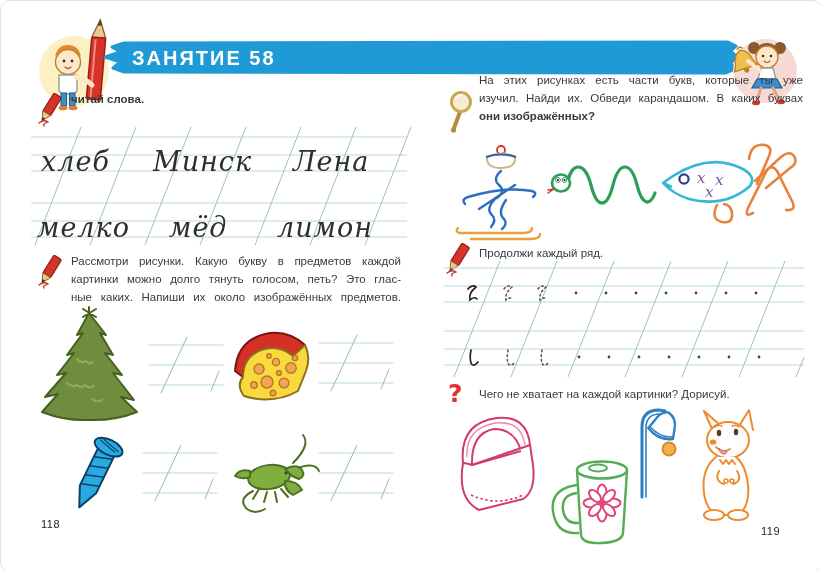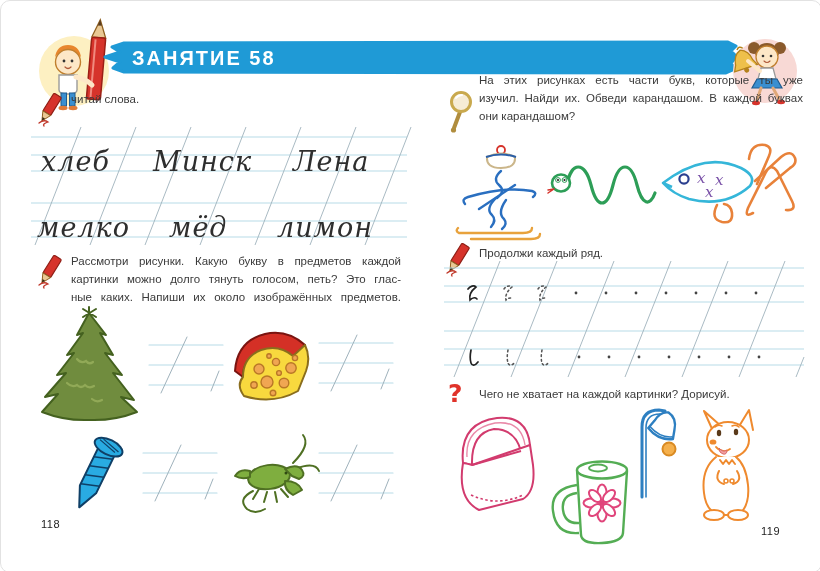--- a/index.html
+++ b/index.html
@@ -4,21 +4,21 @@
 <style>
   html,body{margin:0;padding:0;background:#fff;}
   #page{
     position:relative;width:820px;height:571px;background:#fff;
     border:1px solid #e2e2e2;border-radius:10px;overflow:hidden;
     font-family:"Liberation Sans",sans-serif;color:#3d3d3d;
   }
   .abs{position:absolute;}
   .task-text{font-size:11.5px;line-height:18px;color:#3a3a3a;}
   .tline{text-align:justify;text-align-last:justify;}
-  .tlast{text-align-last:left;}
+  .tlast{text-align-last:left;font-weight:bold;}
   .pagenum{font-size:11px;color:#222;letter-spacing:.5px;text-align:center;}
   svg{display:block;overflow:visible;}
   .banner-text{
     font-family:"Liberation Sans",sans-serif;font-weight:700;font-size:20px;
     fill:#ffffff;letter-spacing:2px;
   }
   .trace-word{
     font-family:"DejaVu Serif","Liberation Serif",serif;font-style:italic;
     font-size:27px;fill:#2e2e2e;letter-spacing:1px;
   }
@@ -224,22 +224,22 @@
 
   <svg class="abs" style="left:443px;top:88px" width="28" height="44" viewBox="0 0 28 44">
     <line x1="10" y1="39" x2="16" y2="23" stroke="#b08d3e" stroke-width="4" stroke-linecap="round"></line>
     <circle cx="9.5" cy="41" r="2.6" fill="#b08d3e"></circle>
     <circle cx="17" cy="13" r="9.5" fill="#f6ecd6" stroke="#c9a94e" stroke-width="3"></circle>
     <path d="M12,9 q2,-3 6,-3" fill="none" stroke="#fff" stroke-width="2" stroke-linecap="round"></path>
   </svg>
 
   <div class="abs task-text" style="left:478px;top:70px;width:324px">
     <div class="tline">На этих рисунках есть части букв, которые ты уже</div>
-    <div class="tline">изучил. Найди их. Обведи карандашом. В каждой буквах</div>
-    <div class="tline tlast">они карандашом?</div>
+    <div class="tline">изучил. Найди их. Обведи карандашом. В каких буквах</div>
+    <div class="tline tlast">они изображённых?</div>
   </div>
 
   <svg class="abs" style="left:450px;top:140px" width="100" height="102" viewBox="0 0 100 102">
     <circle cx="50" cy="9" r="4" fill="#fff" stroke="#d6332b" stroke-width="1.8"></circle>
     <path d="M36,16 q14,-7 28,0 q1,11 -14,11 q-15,0 -14,-11 z" fill="#fff" stroke="#cbb68a" stroke-width="2"></path>
     <path d="M35,16 q15,-5 30,0" fill="none" stroke="#2a5fa8" stroke-width="2"></path>
     <g fill="none" stroke="#2a6fc0" stroke-width="2.4" stroke-linecap="round">
       <path d="M50,30 q-9,8 -2,14 q7,6 -2,13"></path>
       <path d="M14,63 q-4,-5 3,-7 q38,-11 64,-6 q6,2 1,6"></path>
       <path d="M28,68 L64,44"></path>

